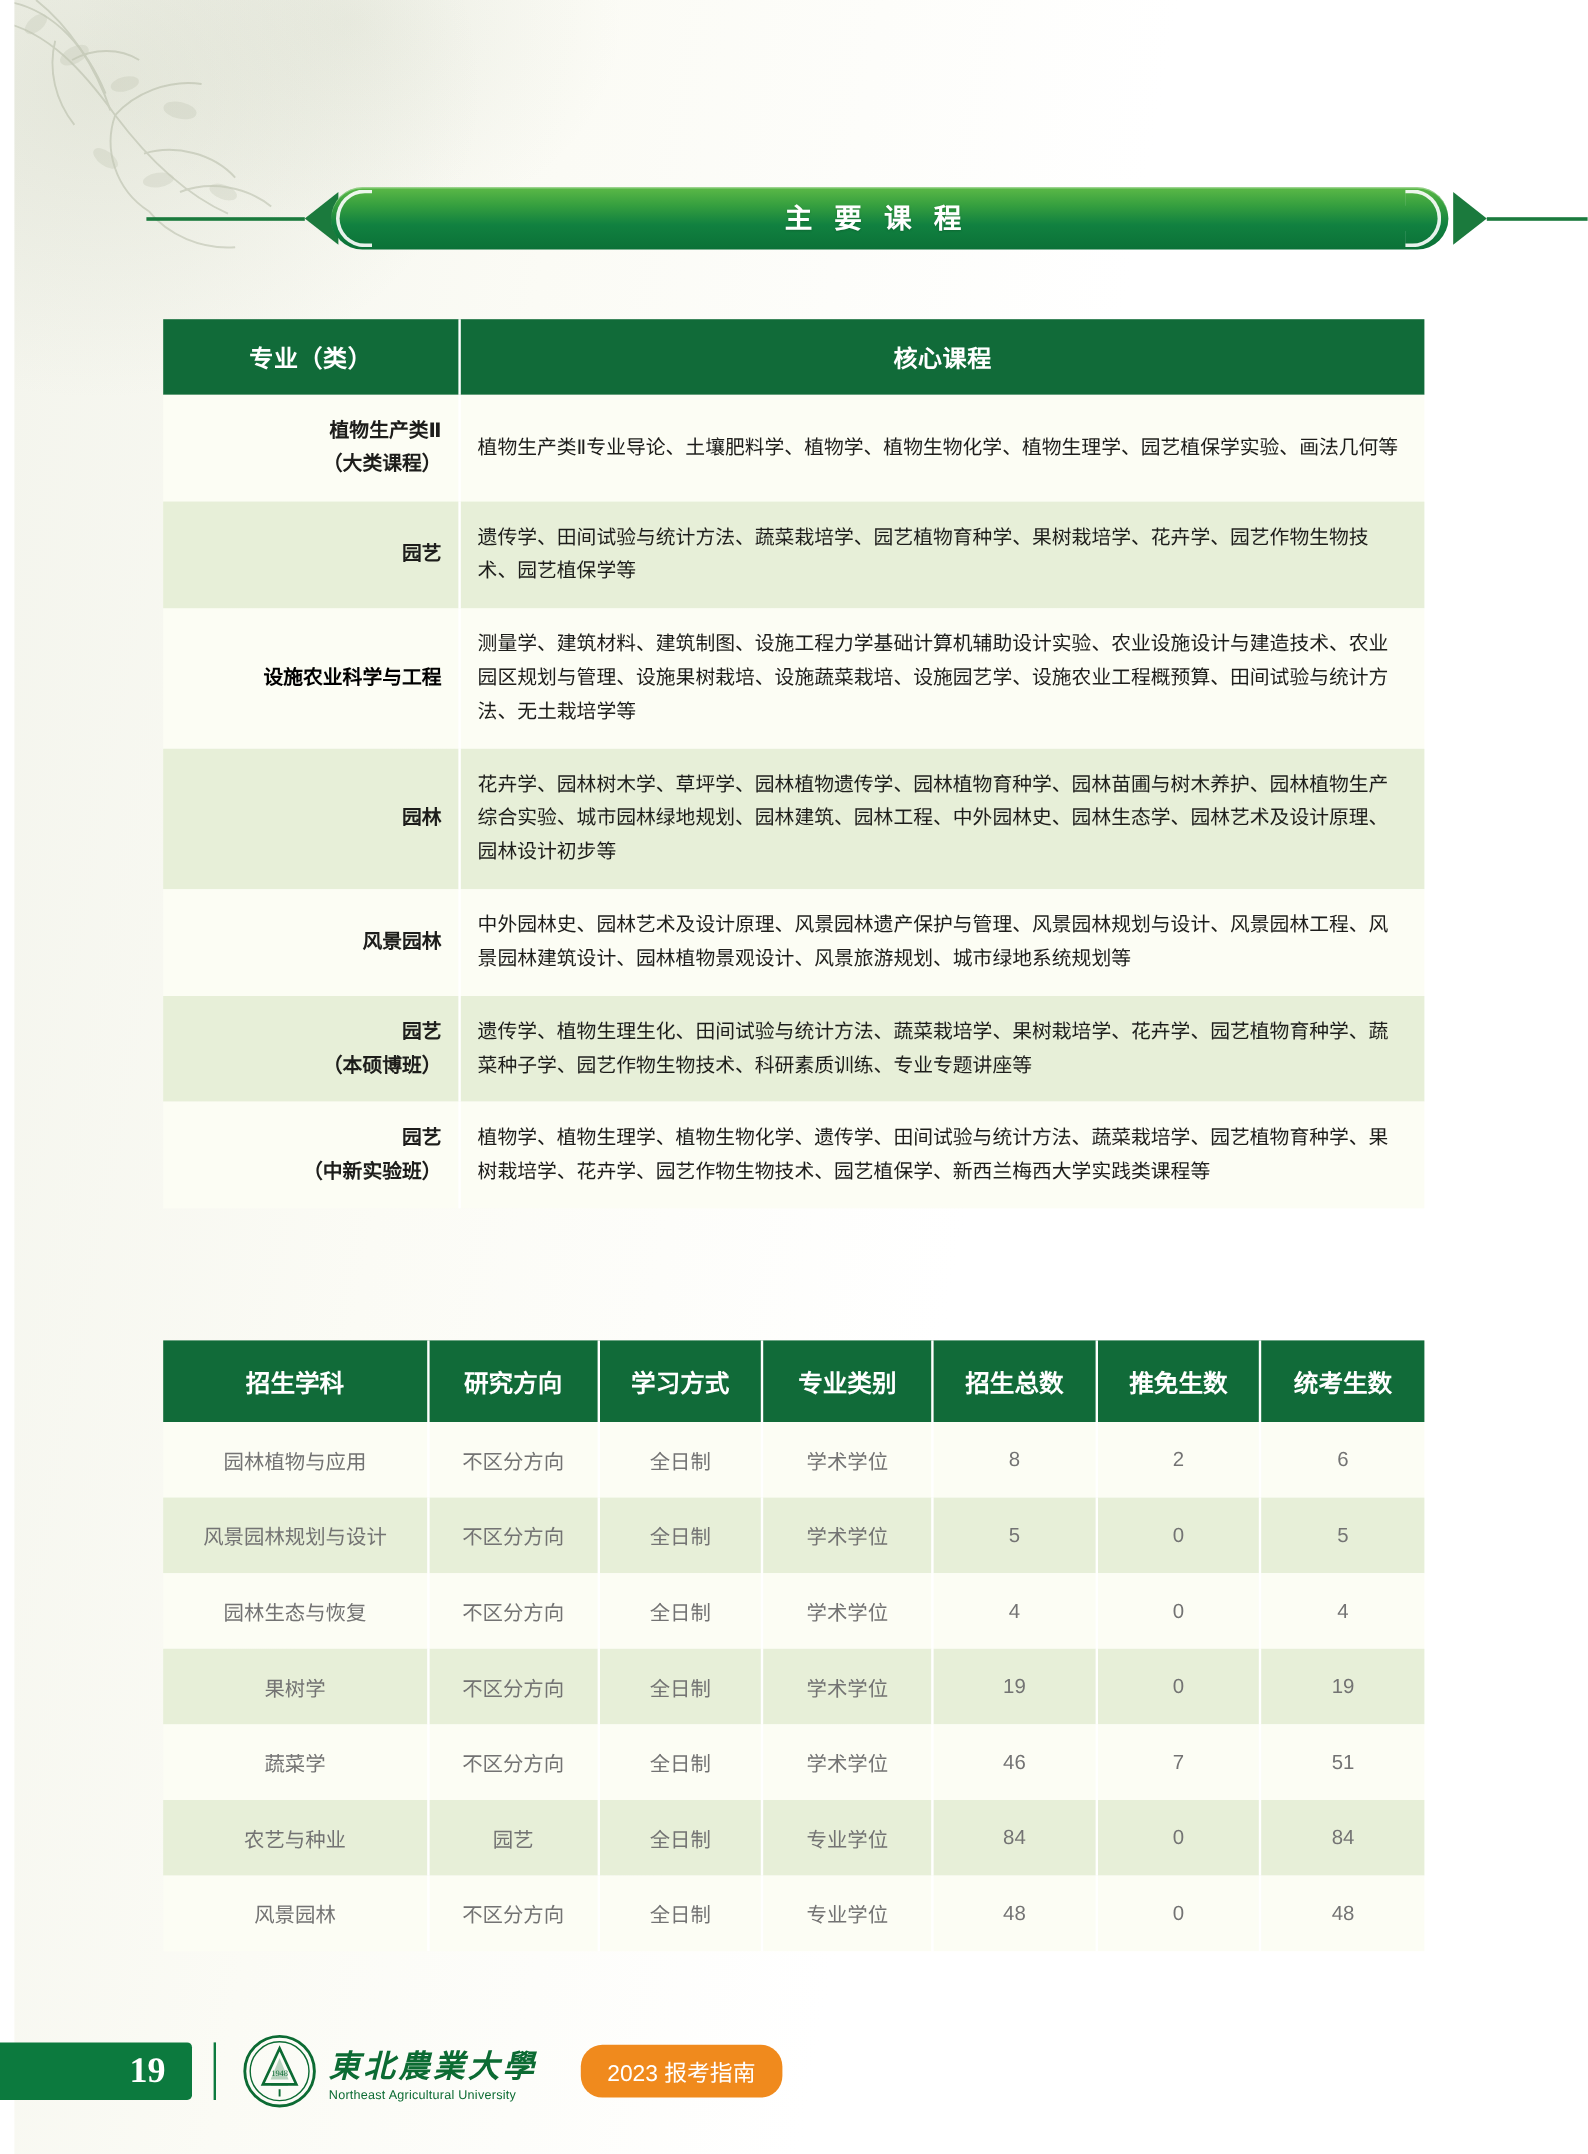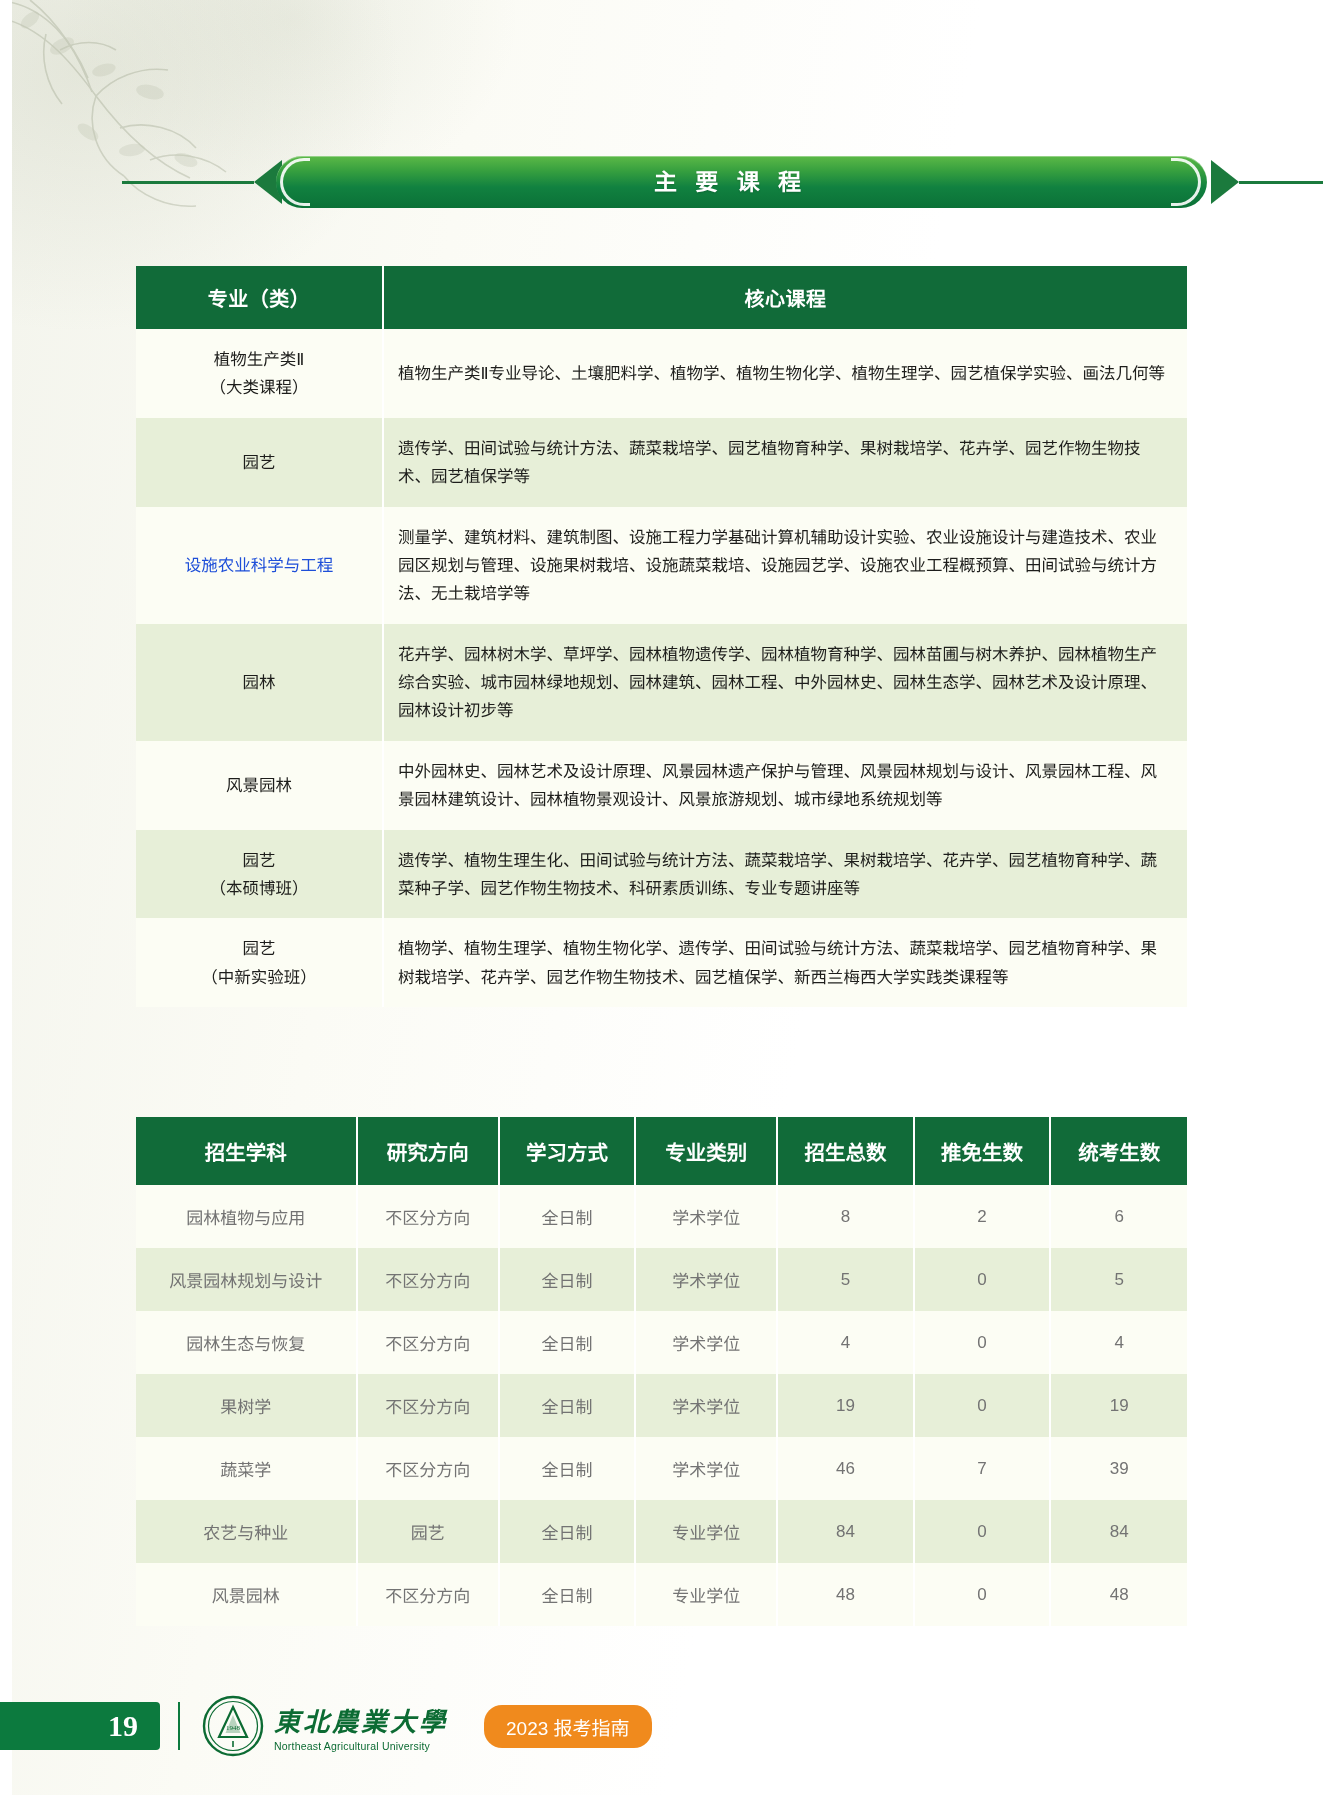--- a/index.html
+++ b/index.html
@@ -148,25 +148,26 @@
     vertical-align: middle;
     line-height: 1.72;
     border-right: 2px solid #ffffff;
   }
   table.tbl td:last-child { border-right: none; }
 
   tr.odd td { background: #fcfdf4; }
   tr.even td { background: #e7efd8; }
 
   td.major {
-    text-align: center;
+    text-align: right;
     color: #2a7a3f;
     font-size: 17px;
-  }
-  td.major.dark { color: #1d4ed8; }
+    font-weight: bold;
+  }
+  td.major.dark { color: #000000; }
   td.courses { text-align: left; }
 
   .spacer-a { height: 58px; }
   .spacer-b { height: 44px; }
   .spacer-top { height: 140px; }
 
   
   table.tbl2 { width: 100%; border-collapse: collapse; table-layout: fixed; }
   table.tbl2 th {
     background: #116b39;
@@ -426,21 +427,21 @@
           <td>0</td>
           <td>19</td>
         </tr>
         <tr class="odd">
           <td>蔬菜学</td>
           <td>不区分方向</td>
           <td>全日制</td>
           <td>学术学位</td>
           <td>46</td>
           <td>7</td>
-          <td>39</td>
+          <td>51</td>
         </tr>
         <tr class="even">
           <td>农艺与种业</td>
           <td>园艺</td>
           <td>全日制</td>
           <td>专业学位</td>
           <td>84</td>
           <td>0</td>
           <td>84</td>
         </tr>

